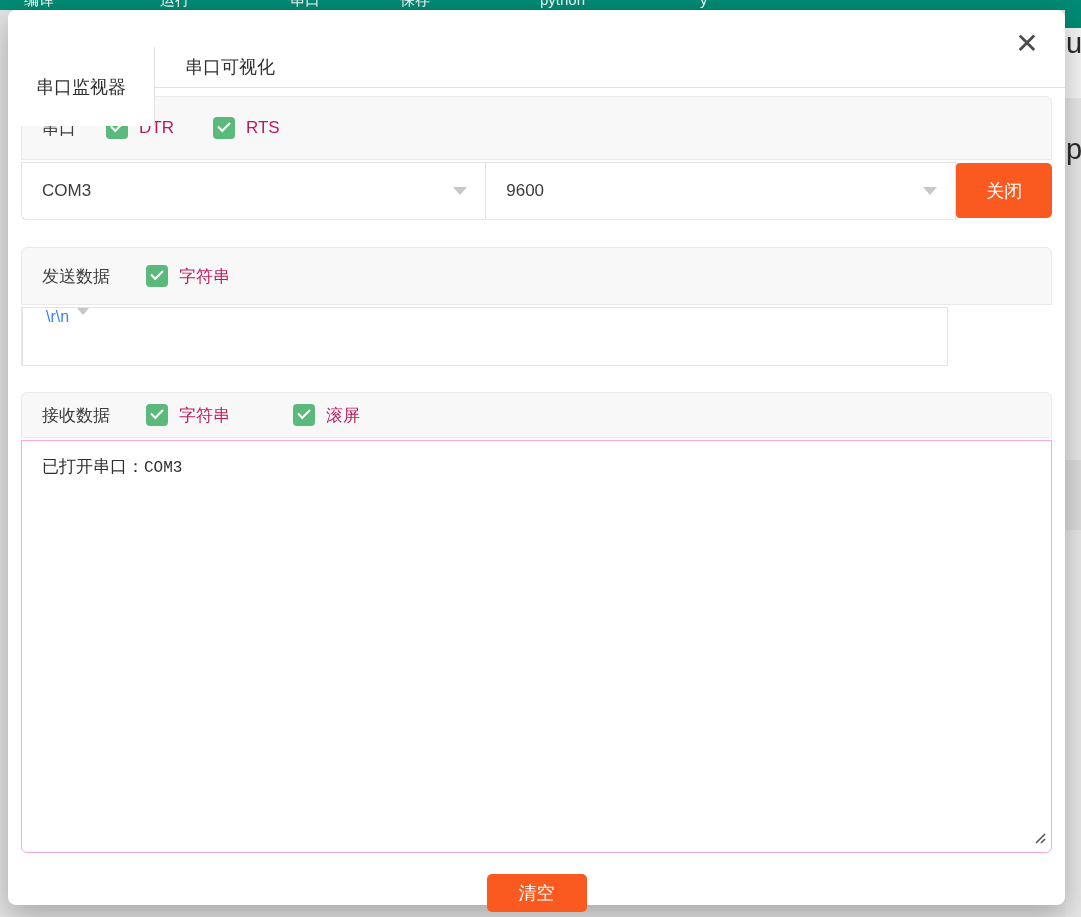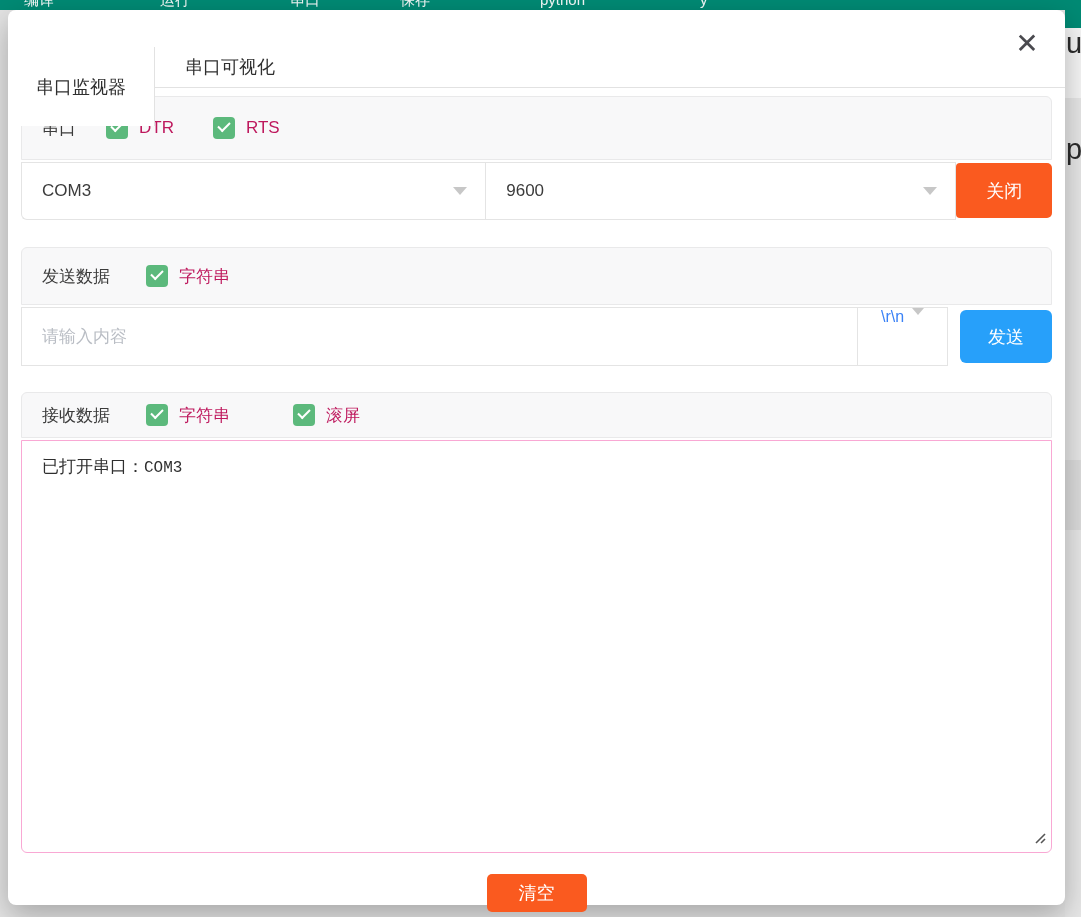--- a/index.html
+++ b/index.html
@@ -202,27 +202,25 @@
     <div class="section-head h2">
       <span class="section-title">发送数据</span>
       <span class="cbx-group" style="margin-left:36px">
         <span class="cbx"></span>
         <span class="cbx-label">字符串</span>
       </span>
     </div>
 
     <div class="send-row">
       <div class="send-box">
-        <input class="send-input" type="text" placeholder="请输入内容" style="">
         <div class="line-ending">
           <span>\r\n</span>
           <span class="arrow-down"></span>
         </div>
       </div>
-      <div class="btn btn-blue btn-send">发送</div>
     </div>
 
     <div class="section-head h3">
       <span class="section-title">接收数据</span>
       <span class="cbx-group" style="margin-left:36px">
         <span class="cbx"></span>
         <span class="cbx-label">字符串</span>
       </span>
       <span class="cbx-group" style="margin-left:63px">
         <span class="cbx"></span>

